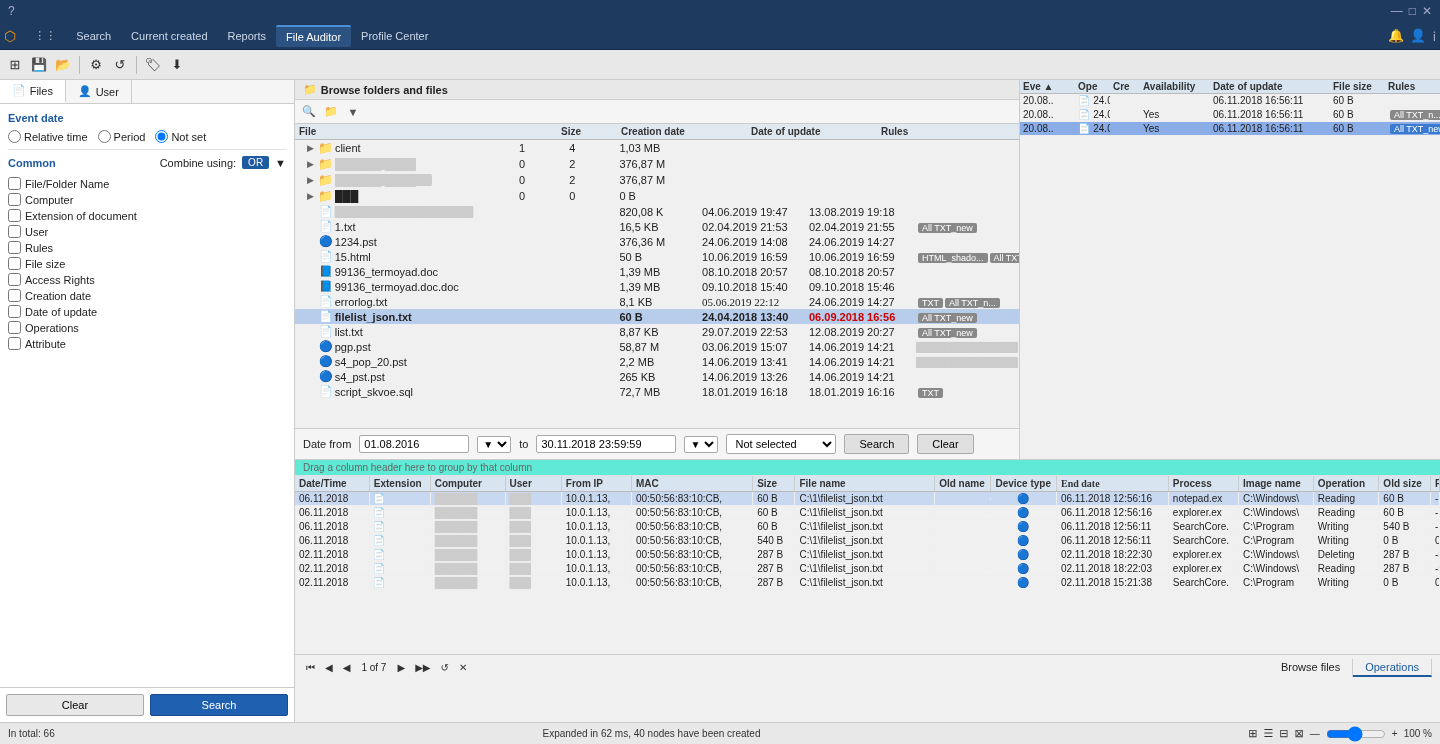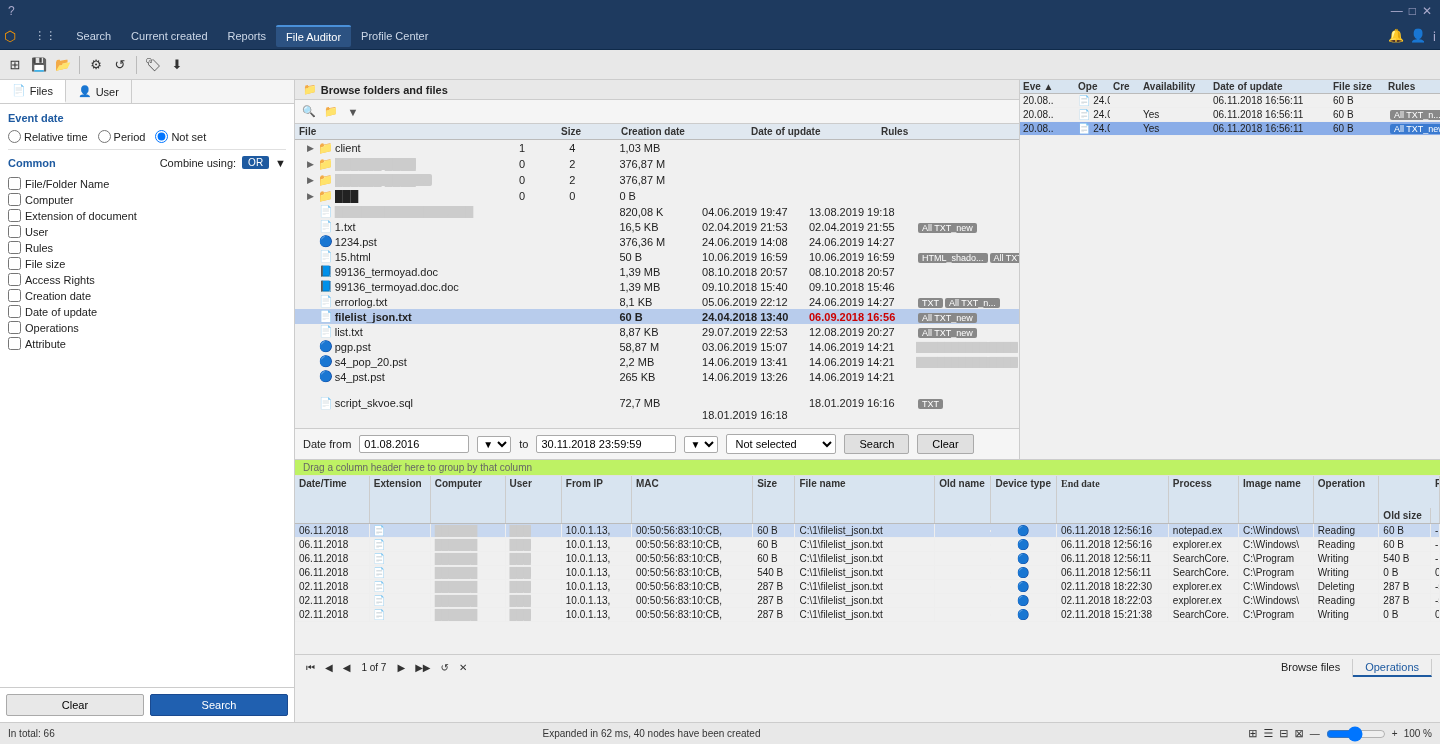--- a/index.html
+++ b/index.html
@@ -85,21 +85,21 @@
     .results-panel { width: 420px; min-width: 420px; display: flex; flex-direction: column; overflow: hidden; }
     .rp-header-row { display: flex; background: #d8e4f0; border-bottom: 1px solid #bbb; padding: 1px 0; }
     .rp-col { font-size: 10px; font-weight: bold; color: #333; padding: 0 3px; white-space: nowrap; overflow: hidden; }
     .rp-scroll { flex: 1; overflow-y: auto; }
     .rp-row { display: flex; align-items: center; padding: 1px 0; border-bottom: 1px solid #eee; cursor: pointer; }
     .rp-row.highlighted { background: #9ab8e8; }
     .rp-cell { font-size: 10px; padding: 0 3px; white-space: nowrap; overflow: hidden; }
 
     
     .bottom-table-area { height: 220px; display: flex; flex-direction: column; overflow: hidden; }
-    .bt-drag-hint { font-size: 10px; color: #666; padding: 2px 8px; background: #bef264; border-bottom: 1px solid #e0e0e0; }
+    .bt-drag-hint { font-size: 10px; color: #666; padding: 2px 8px; background: #5eead4; border-bottom: 1px solid #e0e0e0; }
     .bt-header { display: flex; background: #d8e4f0; border-bottom: 1px solid #bbb; }
     .bt-col { font-size: 10px; font-weight: bold; color: #333; padding: 2px 4px; white-space: nowrap; overflow: hidden; border-right: 1px solid #ccc; cursor: pointer; }
     .bt-scroll { flex: 1; overflow-y: auto; overflow-x: auto; }
     .bt-row { display: flex; align-items: center; border-bottom: 1px solid #eee; cursor: pointer; }
     .bt-row.selected { background: #c8d8f0; }
     .bt-cell { font-size: 10px; padding: 1px 4px; white-space: nowrap; overflow: hidden; border-right: 1px solid #eee; }
 
     
     .bottom-nav { background: #f0f0f0; border-top: 1px solid #ccc; height: 22px; display: flex; align-items: center; padding: 0 8px; gap: 4px; }
     .bottom-nav .nav-btn { font-size: 10px; cursor: pointer; color: #333; padding: 0 3px; }
@@ -408,21 +408,21 @@
           </div>
 
           <div class="fb-row">
             <div class="fb-cell" style="flex:1;min-width:220px;padding-left:24px;">
               <span class="file-icon">📄</span>
               <span>errorlog.txt</span>
             </div>
             <div class="fb-cell" style="width:60px;"></div>
             <div class="fb-cell" style="width:60px;"></div>
             <div class="fb-cell" style="width:100px;">8,1 KB</div>
-            <div class="fb-cell" style="width:130px;">05.06.2019 22:12</div>
+            <div class="fb-cell" style="width:130px;font-family:Liberation Serif, serif;">05.06.2019 22:12</div>
             <div class="fb-cell" style="width:130px;">24.06.2019 14:27</div>
             <div class="fb-cell" style="width:130px;"><span class="tag tag-gray">TXT</span><span class="tag tag-gray">All TXT_n...</span></div>
           </div>
 
           <div class="fb-row highlighted" style="background:#b8ccec;">
             <div class="fb-cell" style="flex:1;min-width:220px;padding-left:24px;">
               <span class="file-icon">📄</span>
               <span style="font-weight:bold;">filelist_json.txt</span>
             </div>
             <div class="fb-cell" style="width:60px;font-weight:bold;"></div>
@@ -486,21 +486,21 @@
           </div>
 
           <div class="fb-row">
             <div class="fb-cell" style="flex:1;min-width:220px;padding-left:24px;">
               <span class="file-icon">📄</span>
               <span>script_skvoe.sql</span>
             </div>
             <div class="fb-cell" style="width:60px;"></div>
             <div class="fb-cell" style="width:60px;"></div>
             <div class="fb-cell" style="width:100px;">72,7 MB</div>
-            <div class="fb-cell" style="width:130px;margin-top:24px;">18.01.2019 16:18</div>
+            <div class="fb-cell" style="width:130px;">18.01.2019 16:18</div>
             <div class="fb-cell" style="width:130px;">18.01.2019 16:16</div>
             <div class="fb-cell" style="width:130px;"><span class="tag tag-gray">TXT</span></div>
           </div>
         </div>
 
         <div class="date-filter-bar">
           <label>Date from</label>
           <input type="text" class="date-input" value="01.08.2016" style="">
           <select style="font-size:10px;padding:1px;">
             <option>▼</option>
@@ -584,21 +584,21 @@
         <div class="bt-col" style="width:75px;">From IP</div>
         <div class="bt-col" style="width:130px;">MAC</div>
         <div class="bt-col" style="width:45px;">Size</div>
         <div class="bt-col" style="width:150px;">File name</div>
         <div class="bt-col" style="width:60px;">Old name</div>
         <div class="bt-col" style="width:70px;">Device type</div>
         <div class="bt-col" style="width:120px;font-family:Liberation Serif, serif;">End date</div>
         <div class="bt-col" style="width:75px;">Process</div>
         <div class="bt-col" style="width:80px;">Image name</div>
         <div class="bt-col" style="width:70px;">Operation</div>
-        <div class="bt-col" style="width:55px;margin-top:32px;">Old size</div>
+        <div class="bt-col" style="width:55px;">Old size</div>
         <div class="bt-col" style="flex:1;">File hash</div>
       </div>
       <div class="bt-scroll">
 
         <div class="bt-row selected">
           <div class="bt-cell" style="width:80px;">06.11.2018</div>
           <div class="bt-cell" style="width:65px;"><span style="color:#888;">📄</span></div>
           <div class="bt-cell" style="width:80px;"><span style="color:#ccc;background:#ccc;border-radius:2px;">██████</span></div>
           <div class="bt-cell" style="width:60px;"><span style="color:#ccc;background:#ccc;border-radius:2px;">███</span></div>
           <div class="bt-cell" style="width:75px;">10.0.1.13,</div>

